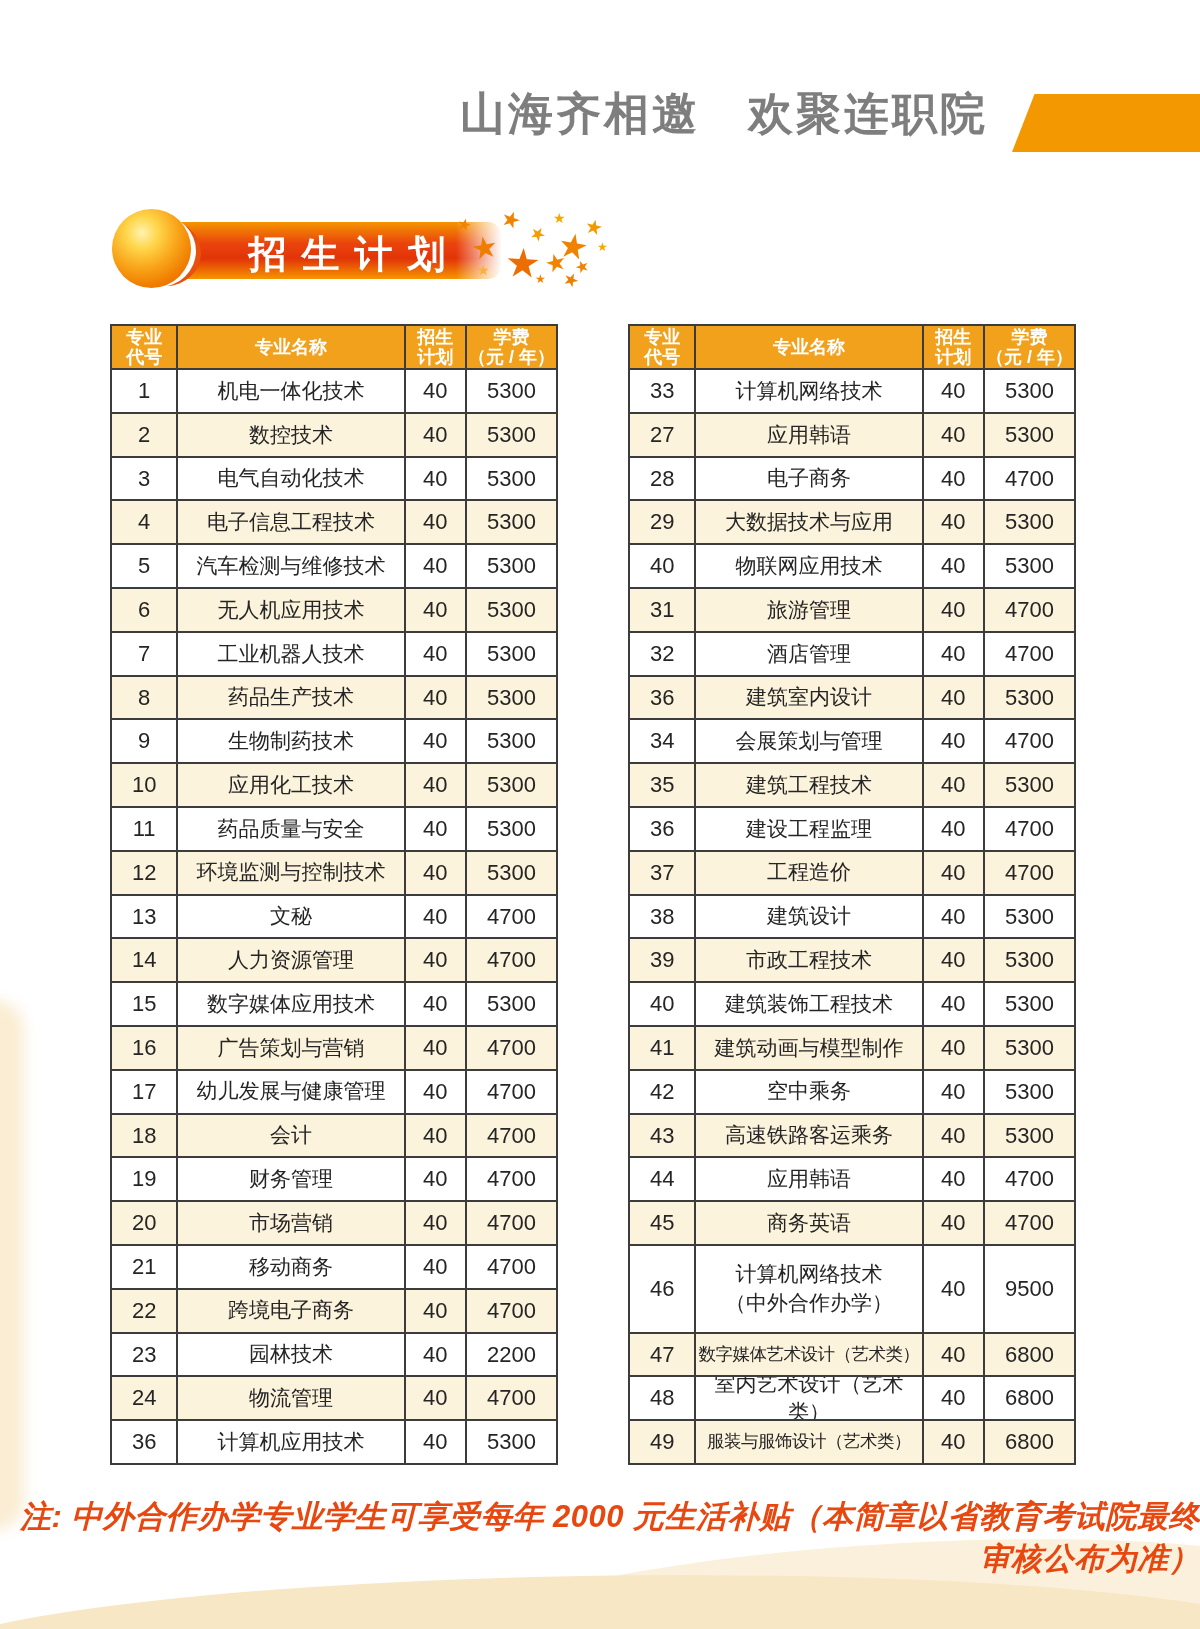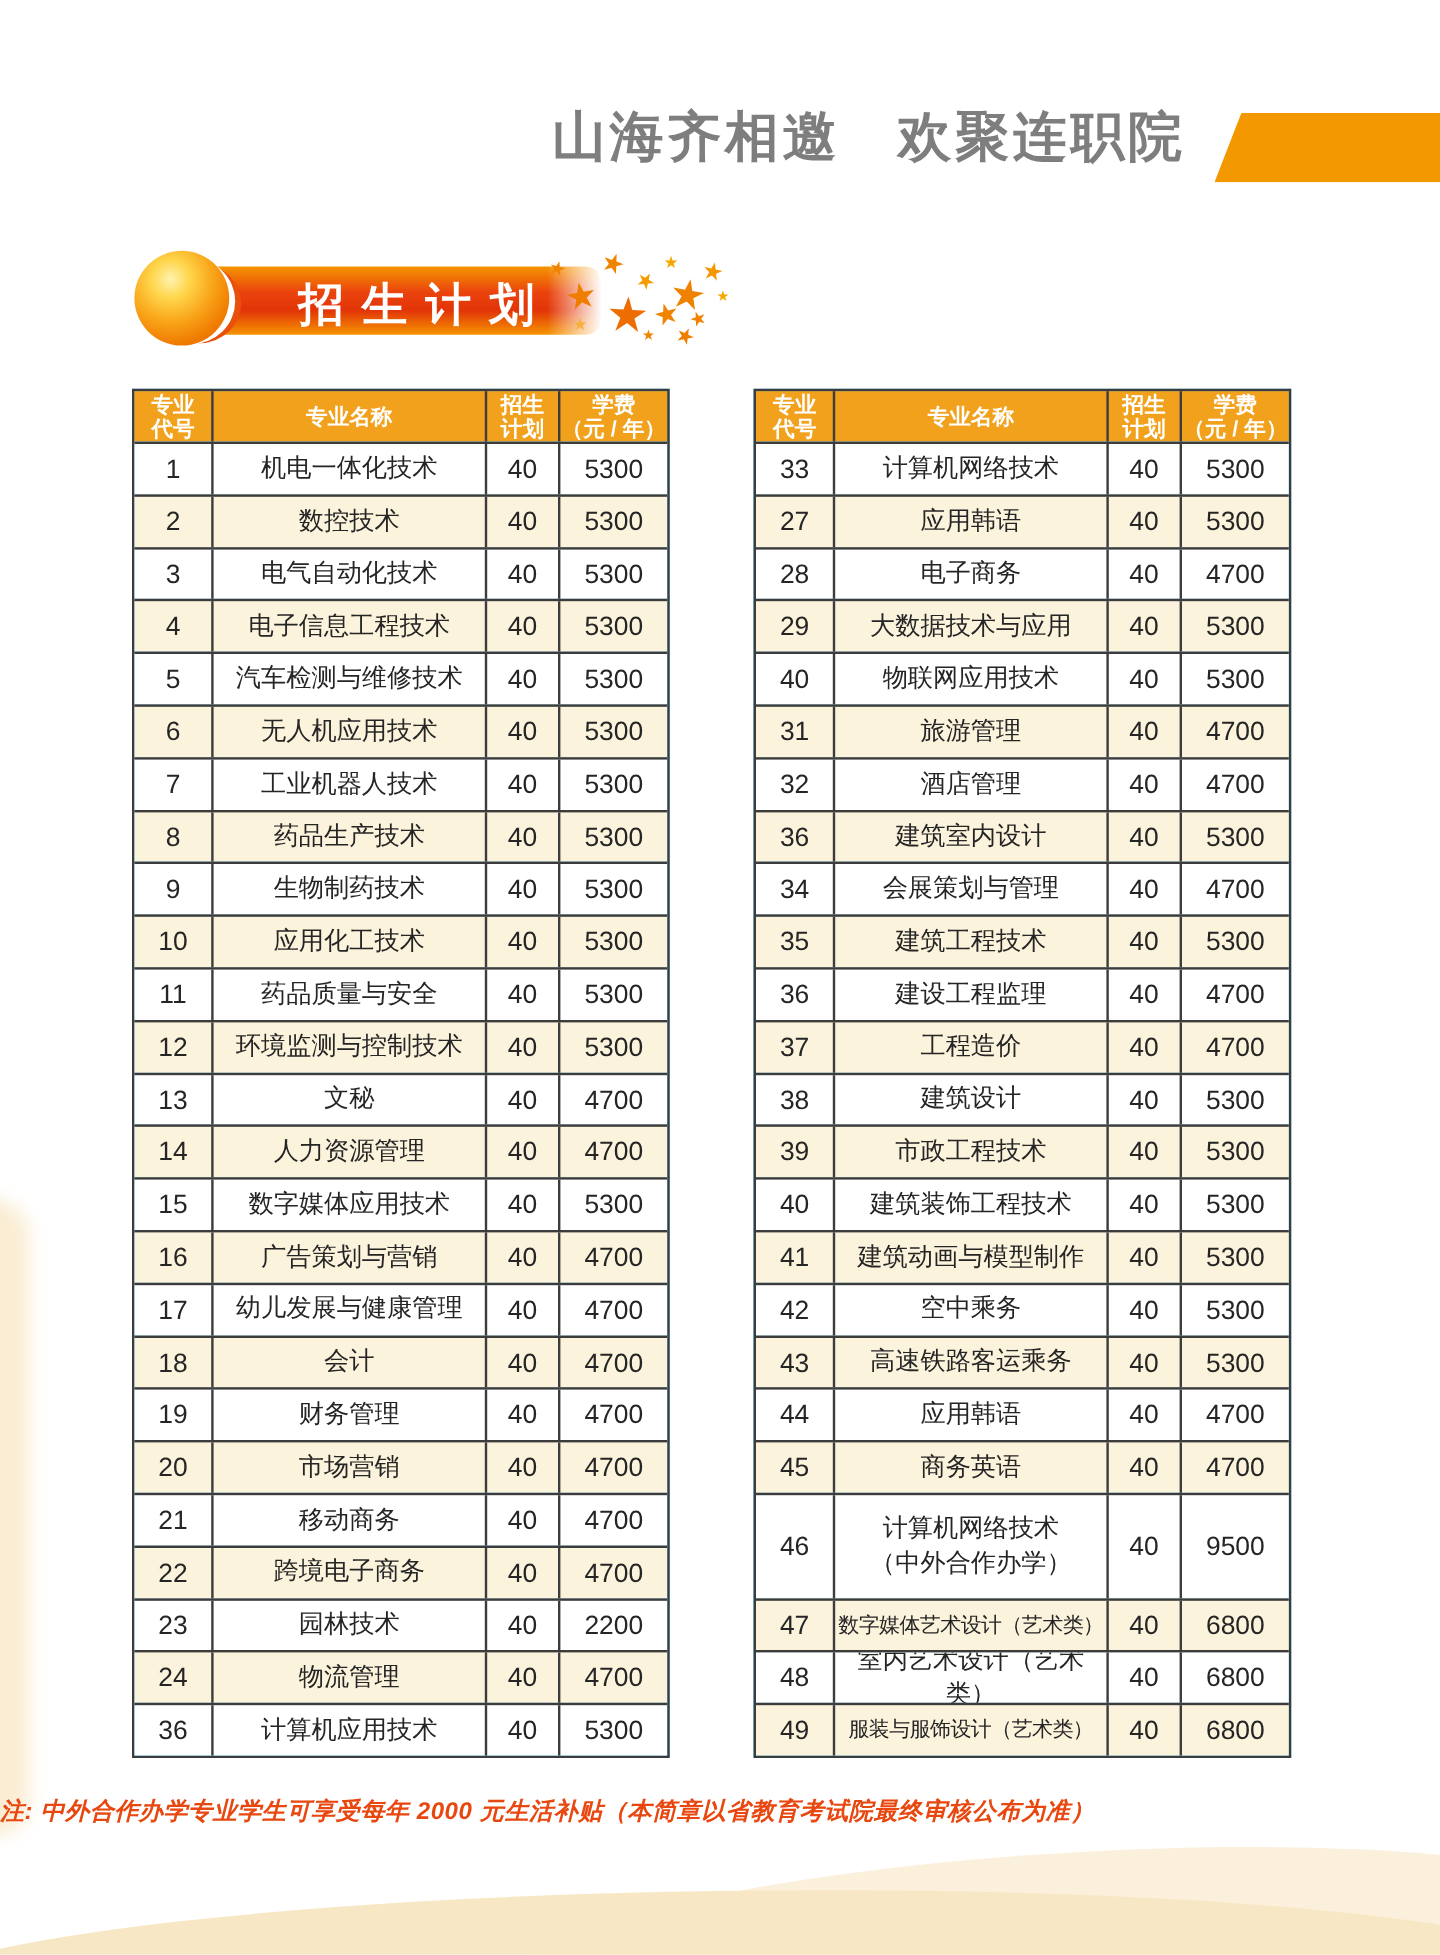--- a/index.html
+++ b/index.html
@@ -85,21 +85,21 @@
   .col-code { width: 14.5%; }
   .col-name { width: 51.2%; }
   .col-plan { width: 13.8%; }
   .col-fee  { width: 20.5%; }
   .td.col-name { font-size: 21px; }
   .td.col-name.small-text { font-size: 17.5px; letter-spacing: -0.5px; }
 
   
   .note {
     position: absolute; left: 0; top: 1496px; width: 100%;
-    text-align: left; font-size: 20px; font-weight: bold; font-style: italic;
+    text-align: right; font-size: 31px; font-weight: bold; font-style: italic;
     color: #E8470F; letter-spacing: 0.5px;
   }
 </style>
 </head>
 <body>
 
 <div class="page">
 
   <div class="wash wash-right-high"></div>
   <div class="wash wash-bottom"></div>

